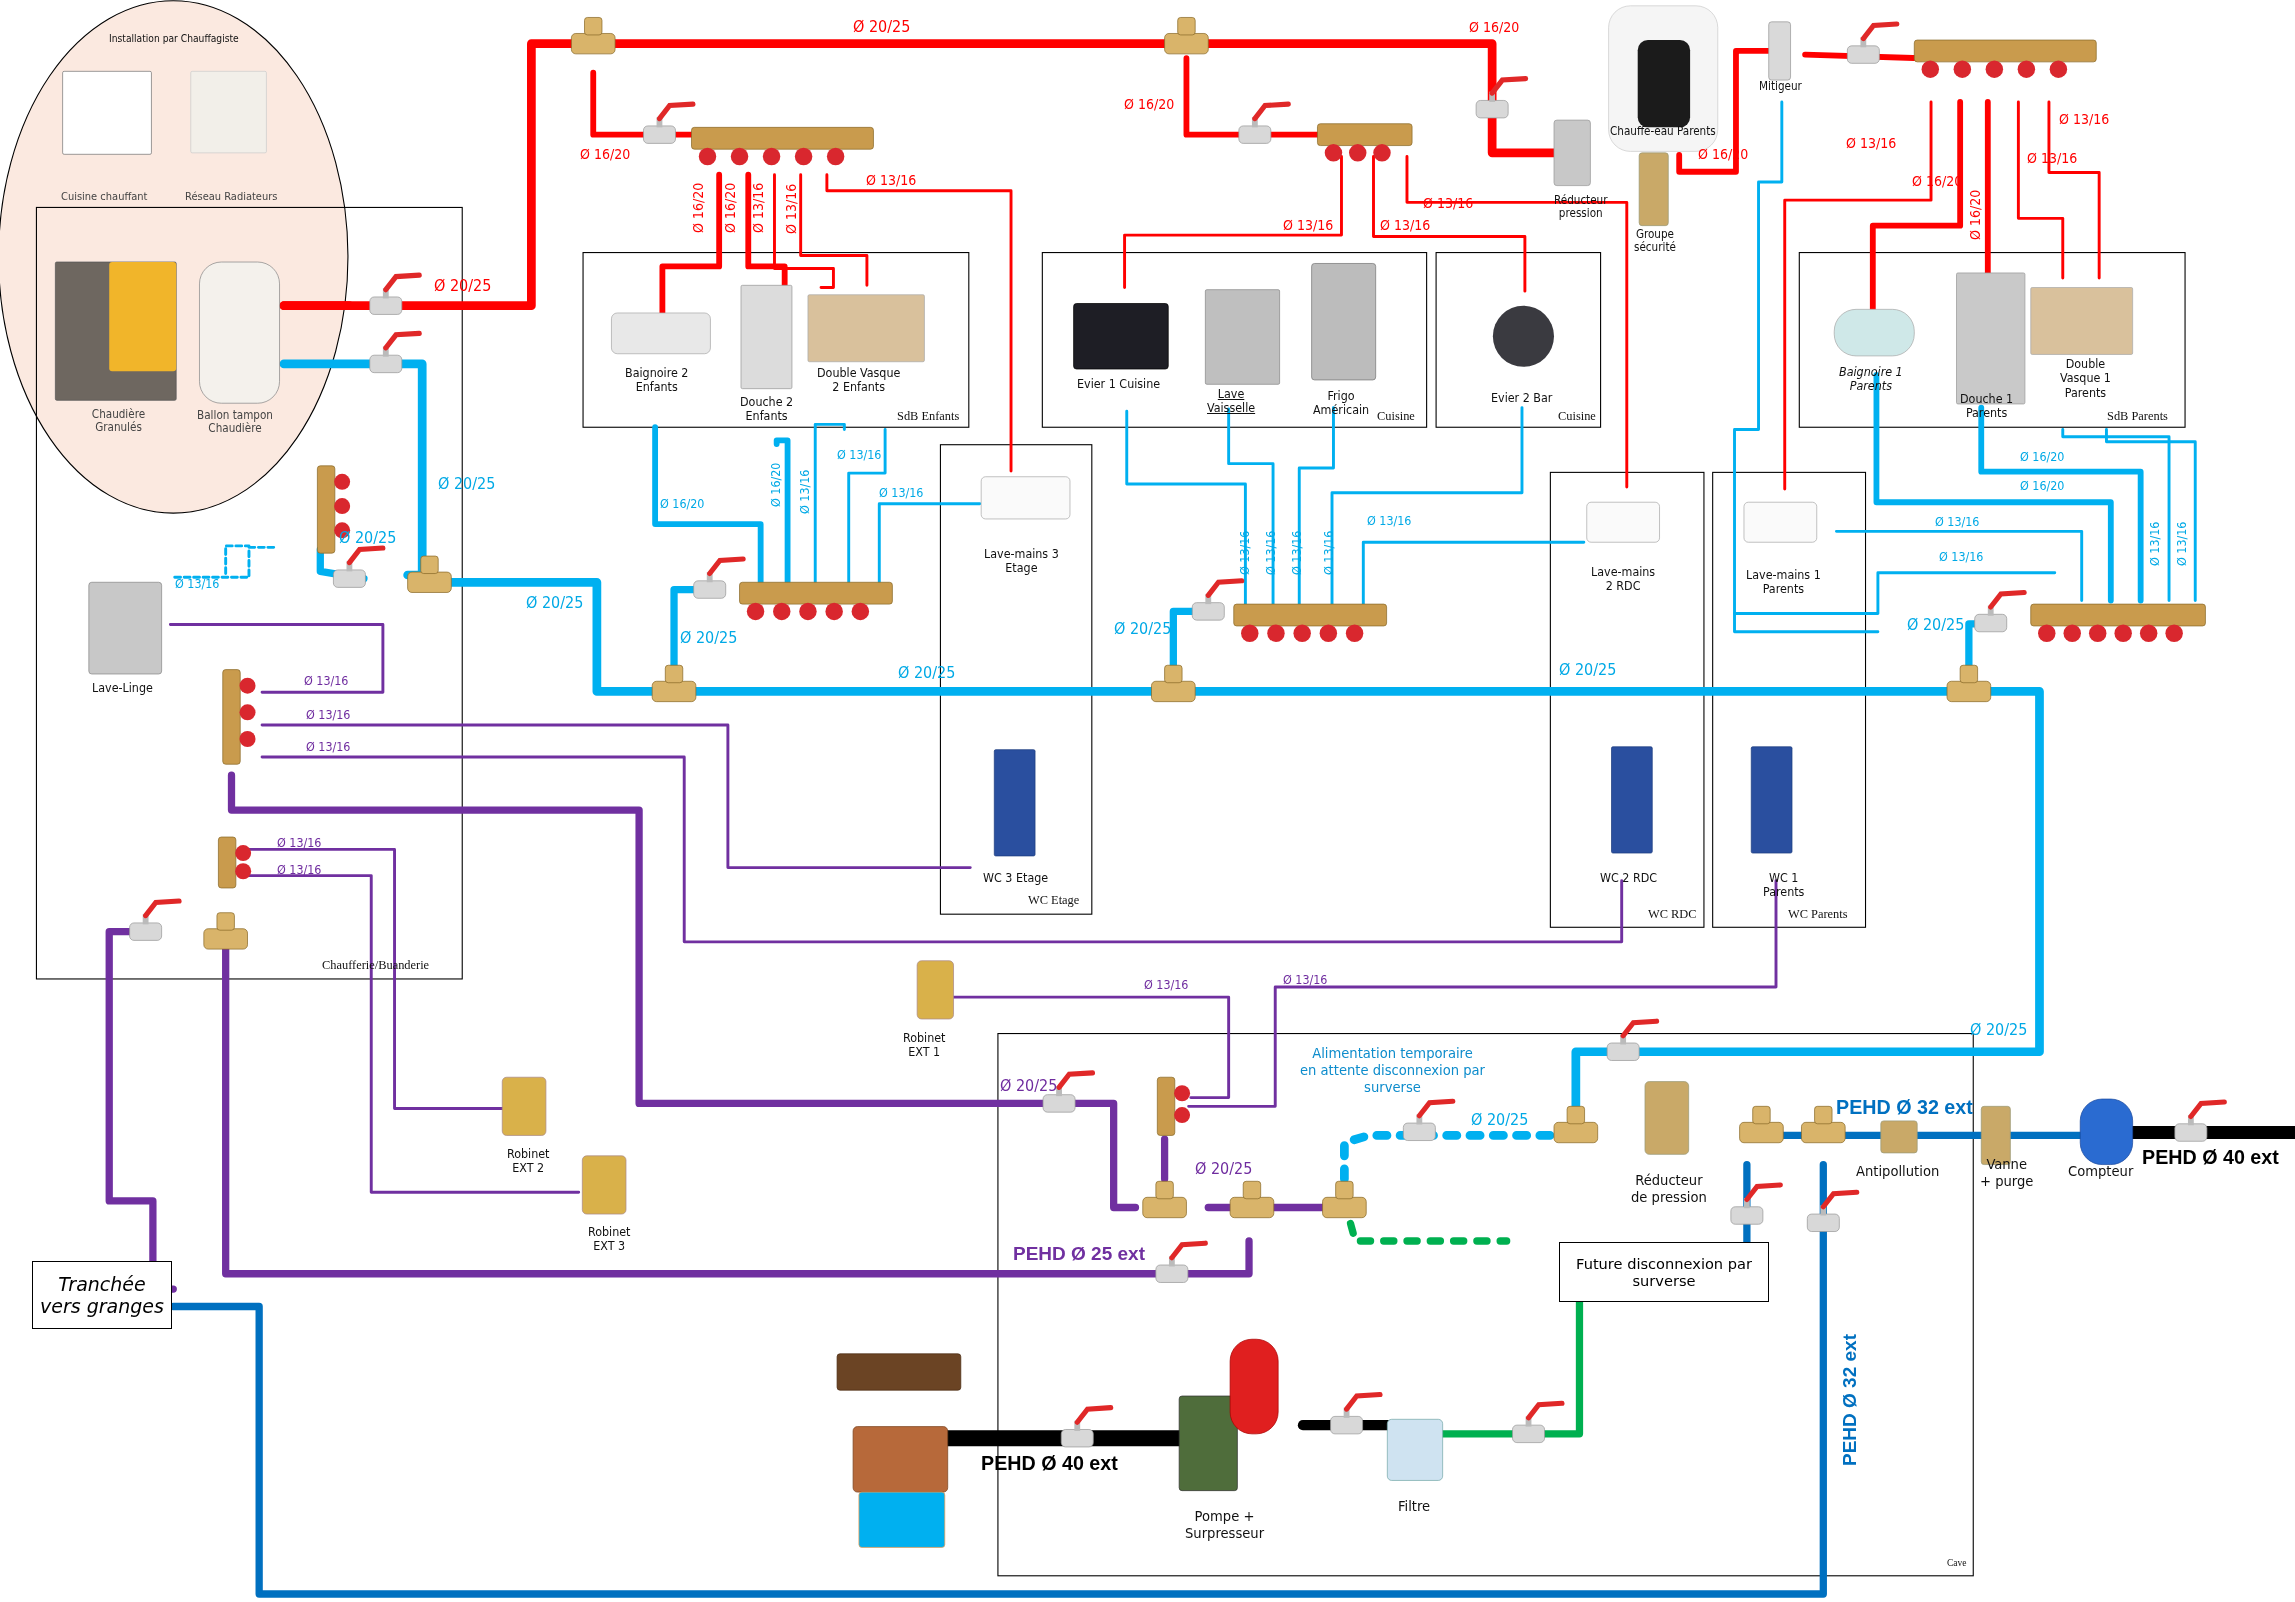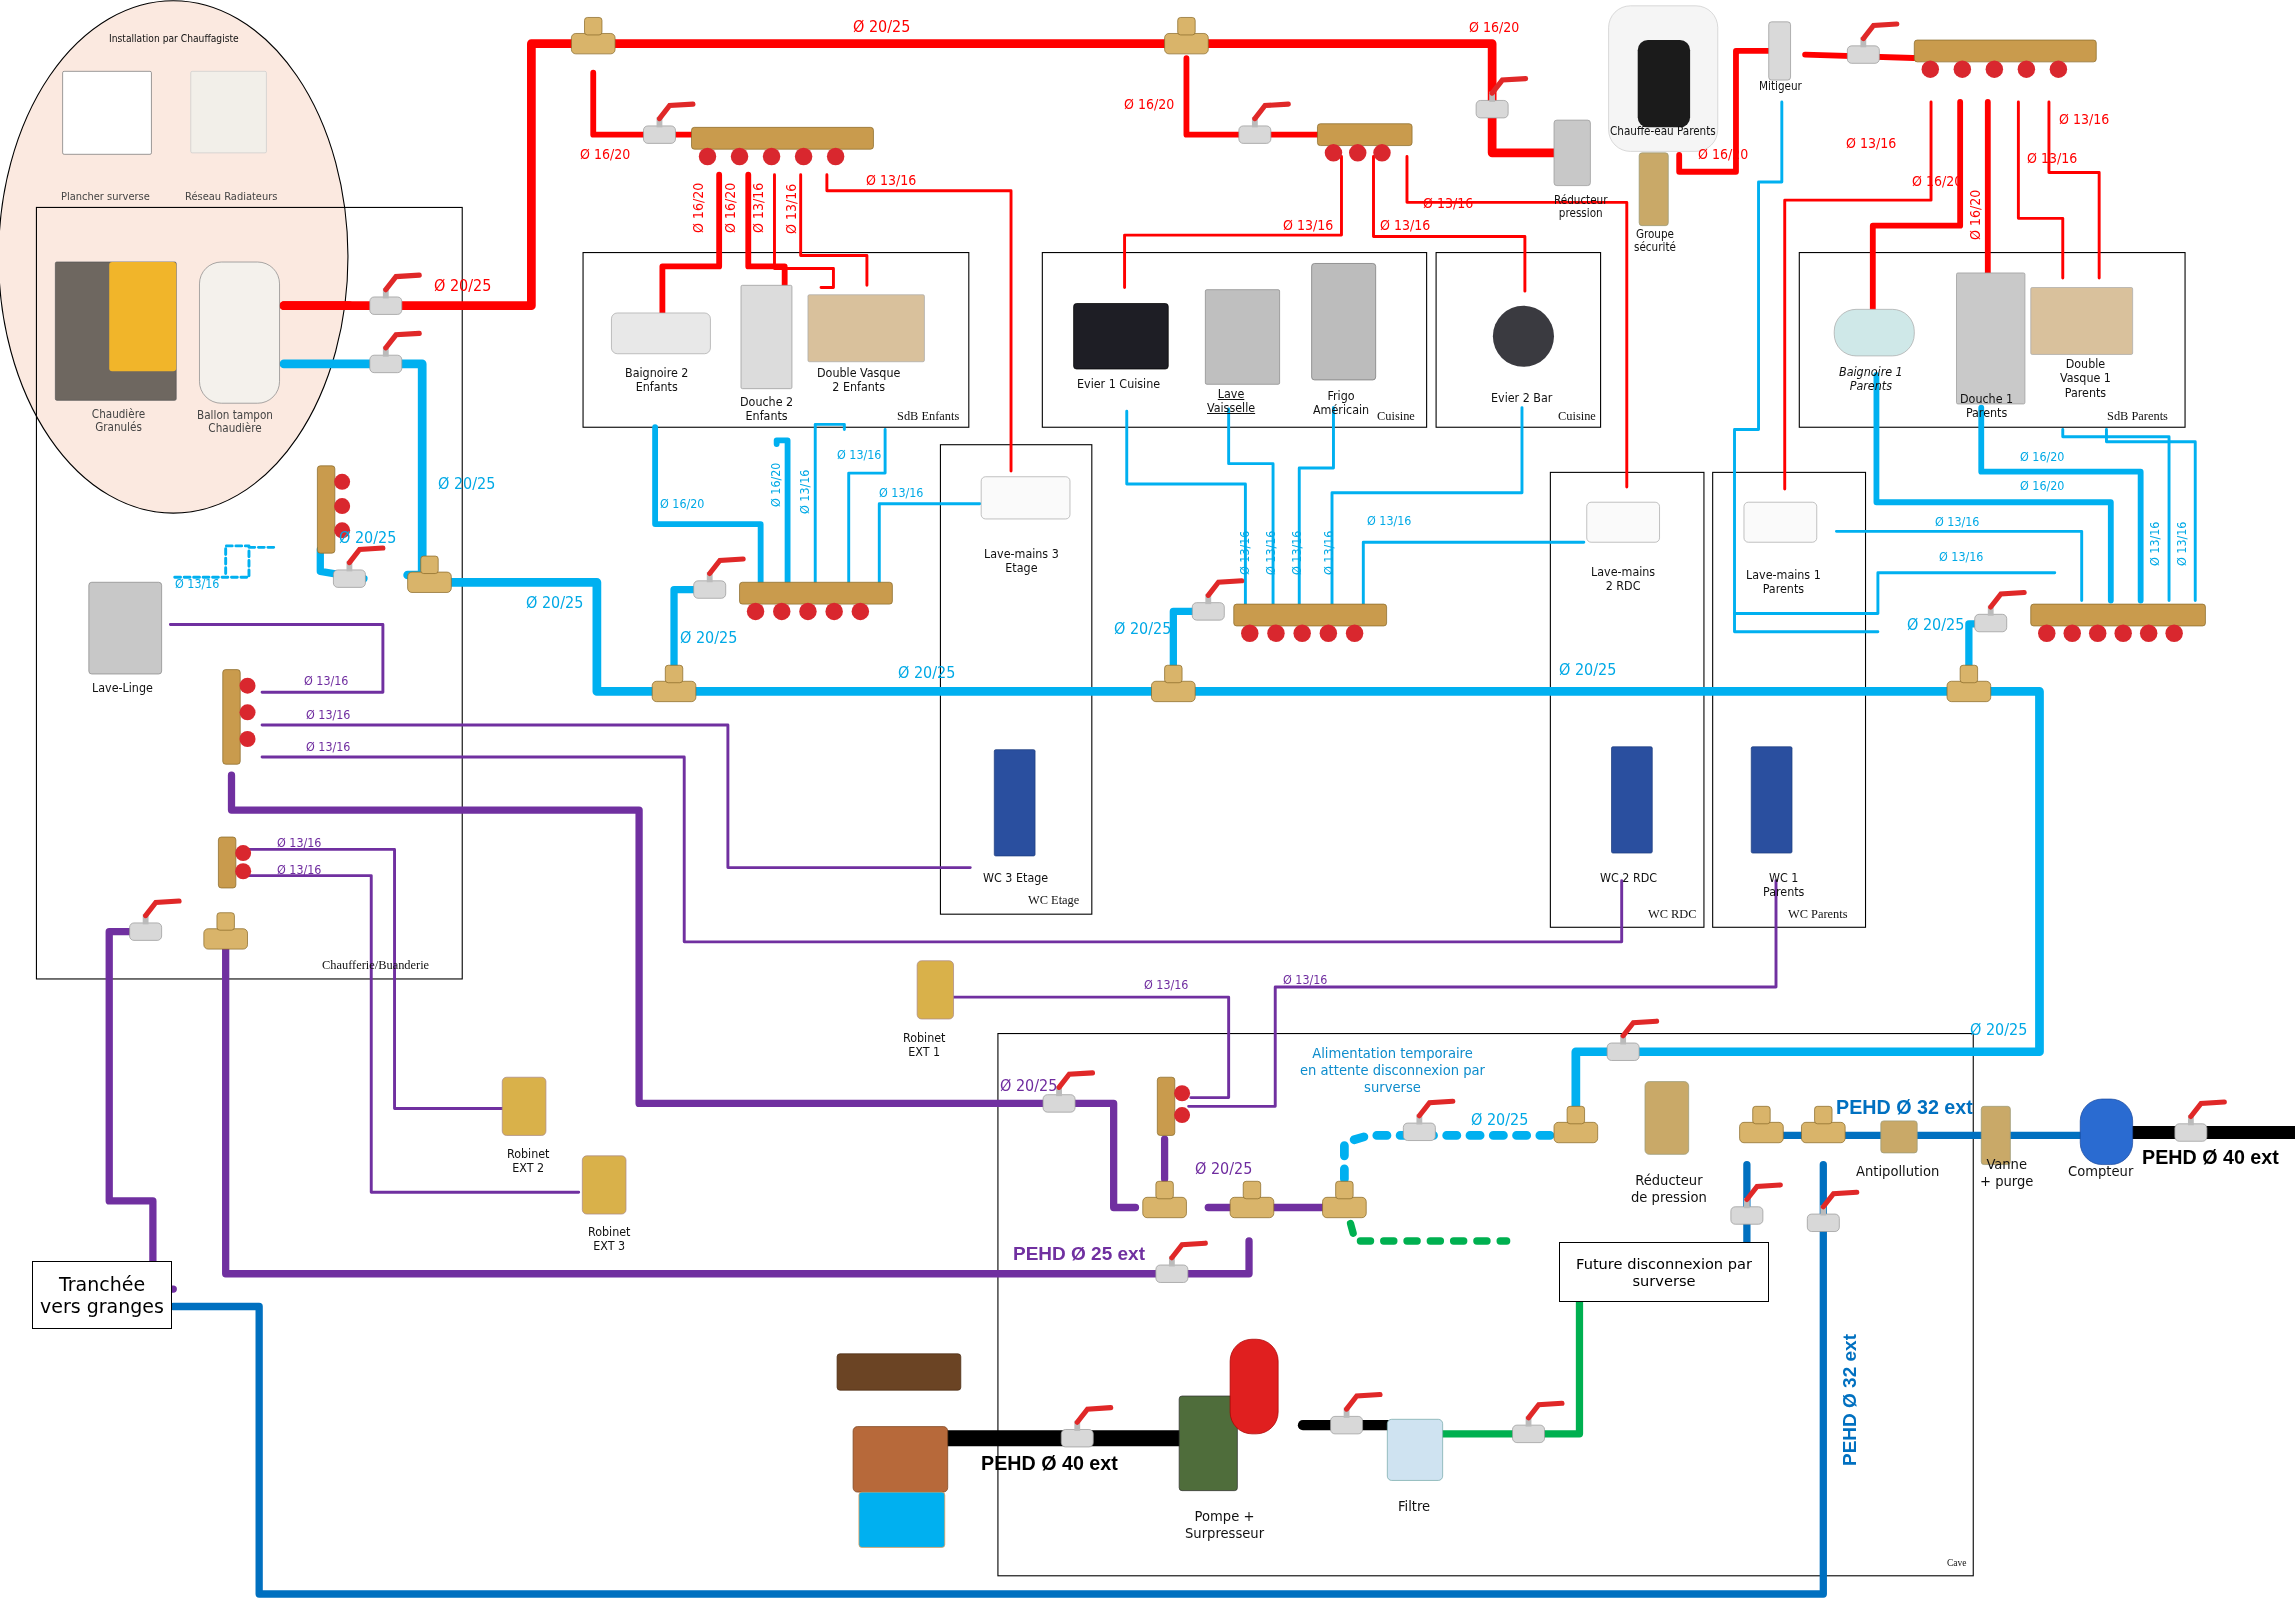--- a/index.html
+++ b/index.html
@@ -324,21 +324,21 @@
         <rect x="1690" y="1840" width="66" height="130" fill="#e01f1f" stroke="#a00" rx="30"></rect>
         <rect x="1906" y="1950" width="76" height="84" fill="#cfe3f1" stroke="#7aa" rx="6"></rect>
         <rect x="1150" y="1860" width="170" height="50" fill="#6b4424" stroke="#4a2b12" rx="4"></rect>
         <rect x="1172" y="1960" width="130" height="90" fill="#b7693a" stroke="#7a4420" rx="6"></rect>
         <rect x="1180" y="2050" width="118" height="76" fill="#00b0f0" stroke="#f29a4a" rx="4"></rect>
       </g>
   </svg>
 
   
   <div class="lbl" style="left:109px;top:33px;font-size:10.2px;">Installation par Chauffagiste</div>
-  <div class="lbl grey" style="left:61px;top:191px;font-size:11px;">Plancher surverse</div>
+  <div class="lbl grey" style="left:61px;top:191px;font-size:11px;">Cuisine chauffant</div>
   <div class="lbl grey" style="left:185px;top:191px;font-size:11px;">Réseau Radiateurs</div>
   <div class="lbl grey" style="left:82px;top:408px;font-size:11.6px;width:73px;white-space:normal;">Chaudière Granulés</div>
   <div class="lbl grey" style="left:195px;top:409px;font-size:11.6px;width:80px;white-space:normal;">Ballon tampon Chaudière</div>
 
   
   <div class="lbl room" style="left:322px;top:958px;">Chaufferie/Buanderie</div>
   <div class="lbl room" style="left:897px;top:409px;">SdB Enfants</div>
   <div class="lbl room" style="left:1377px;top:409px;">Cuisine</div>
   <div class="lbl room" style="left:1558px;top:409px;">Cuisine</div>
   <div class="lbl room" style="left:2107px;top:409px;">SdB Parents</div>
@@ -373,21 +373,21 @@
   <div class="lbl fx" style="left:507px;top:1147px;">Robinet<br>EXT 2</div>
   <div class="lbl fx" style="left:588px;top:1225px;">Robinet<br>EXT 3</div>
   <div class="lbl fx big" style="left:1631px;top:1172px;font-size:14.6px;">Réducteur<br>de pression</div>
   <div class="lbl fx big" style="left:1856px;top:1163px;font-size:14.6px;">Antipollution</div>
   <div class="lbl fx big" style="left:1980px;top:1156px;font-size:14.6px;">Vanne<br>+ purge</div>
   <div class="lbl fx big" style="left:2068px;top:1163px;font-size:14.6px;">Compteur</div>
   <div class="lbl fx big" style="left:1185px;top:1508px;font-size:14.6px;">Pompe +<br>Surpresseur</div>
   <div class="lbl fx big" style="left:1398px;top:1498px;font-size:14.6px;">Filtre</div>
 
   
-  <div class="boxlbl" style="left:32px;top:1261px;width:138px;height:66px;font-size:19px;">
+  <div class="boxlbl" style="left:32px;top:1261px;width:138px;height:66px;font-size:19px;font-style:italic;">
       <span class="multi">Tranchée<br>vers granges</span>
     </div>
   <div class="boxlbl" style="left:1511px;top:1242px;width:208px;height:58px;font-size:14.6px;margin-left:48px;">
       <span class="multi">Future disconnexion par<br>surverse</span>
     </div>
 
   <div class="lbl cyan" style="left:1300px;top:1045px;font-size:14.6px;color:#0d8ccc;">Alimentation temporaire<br>en attente disconnexion par<br>surverse</div>
 
   
   <div class="lbl red" style="left:853px;top:17.5px;font-size:16px;">Ø 20/25</div>

